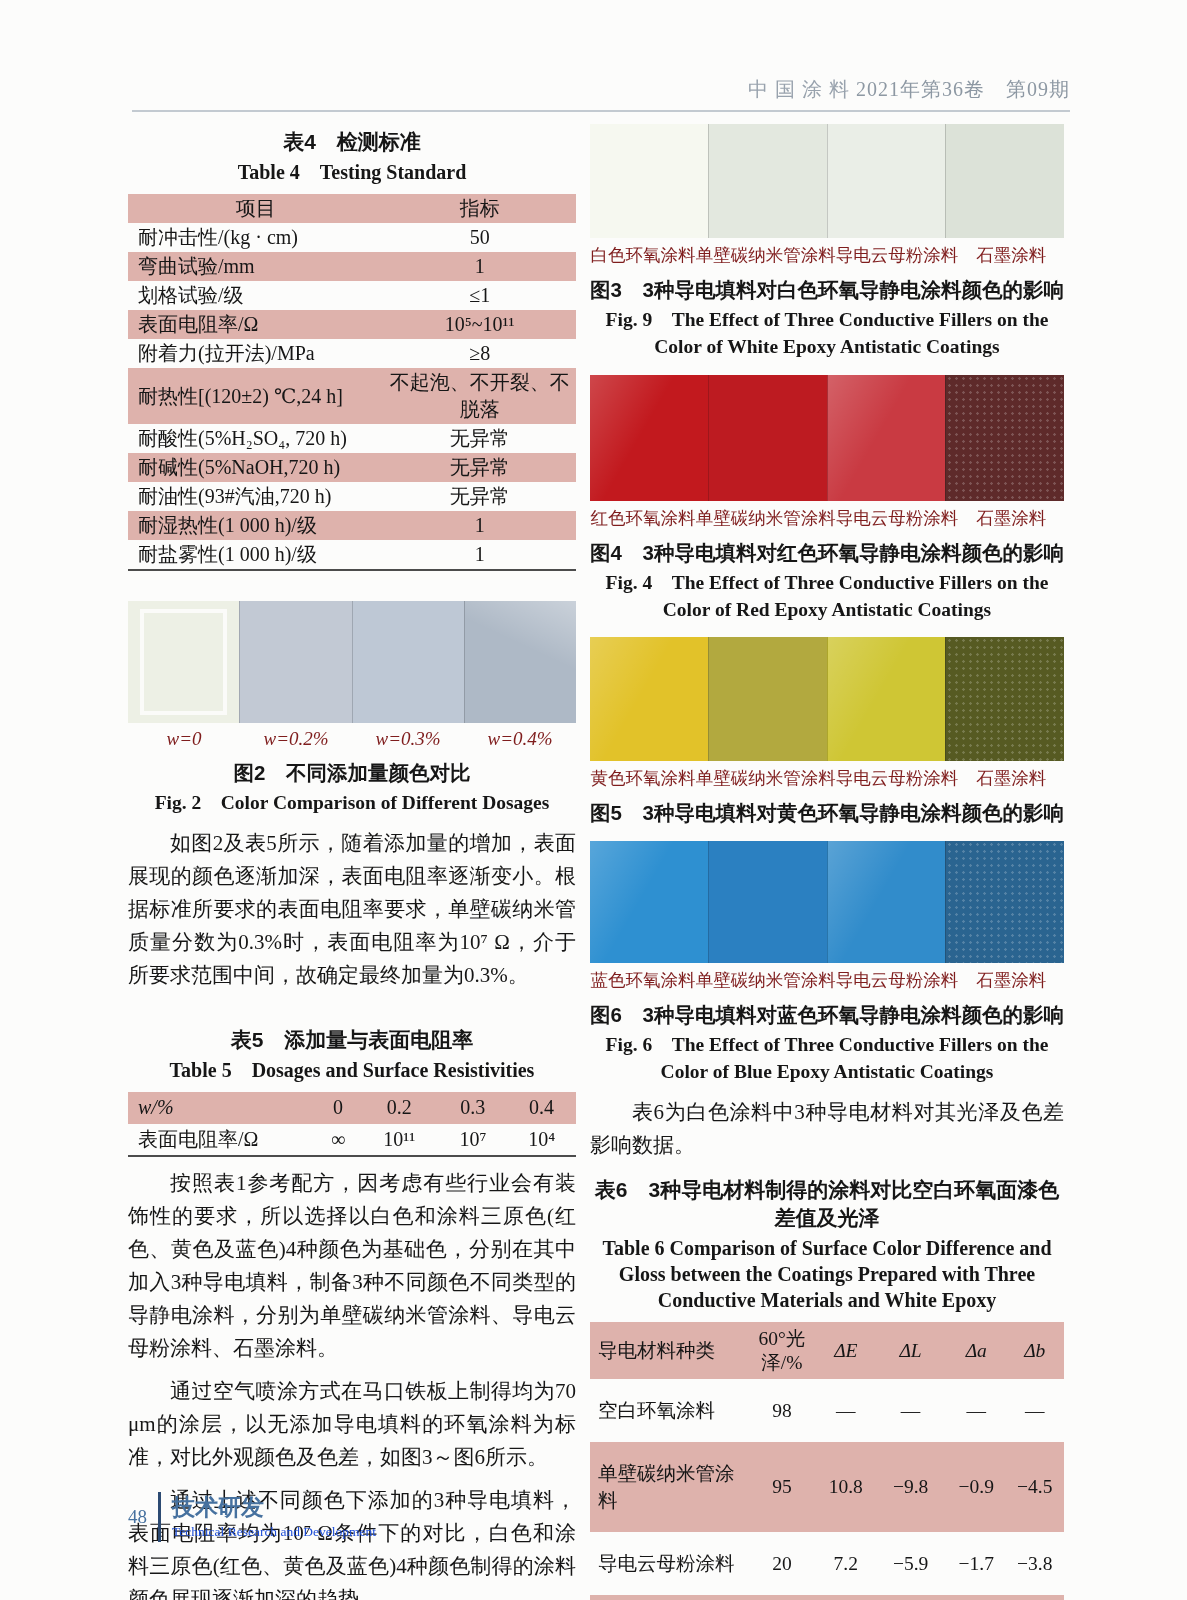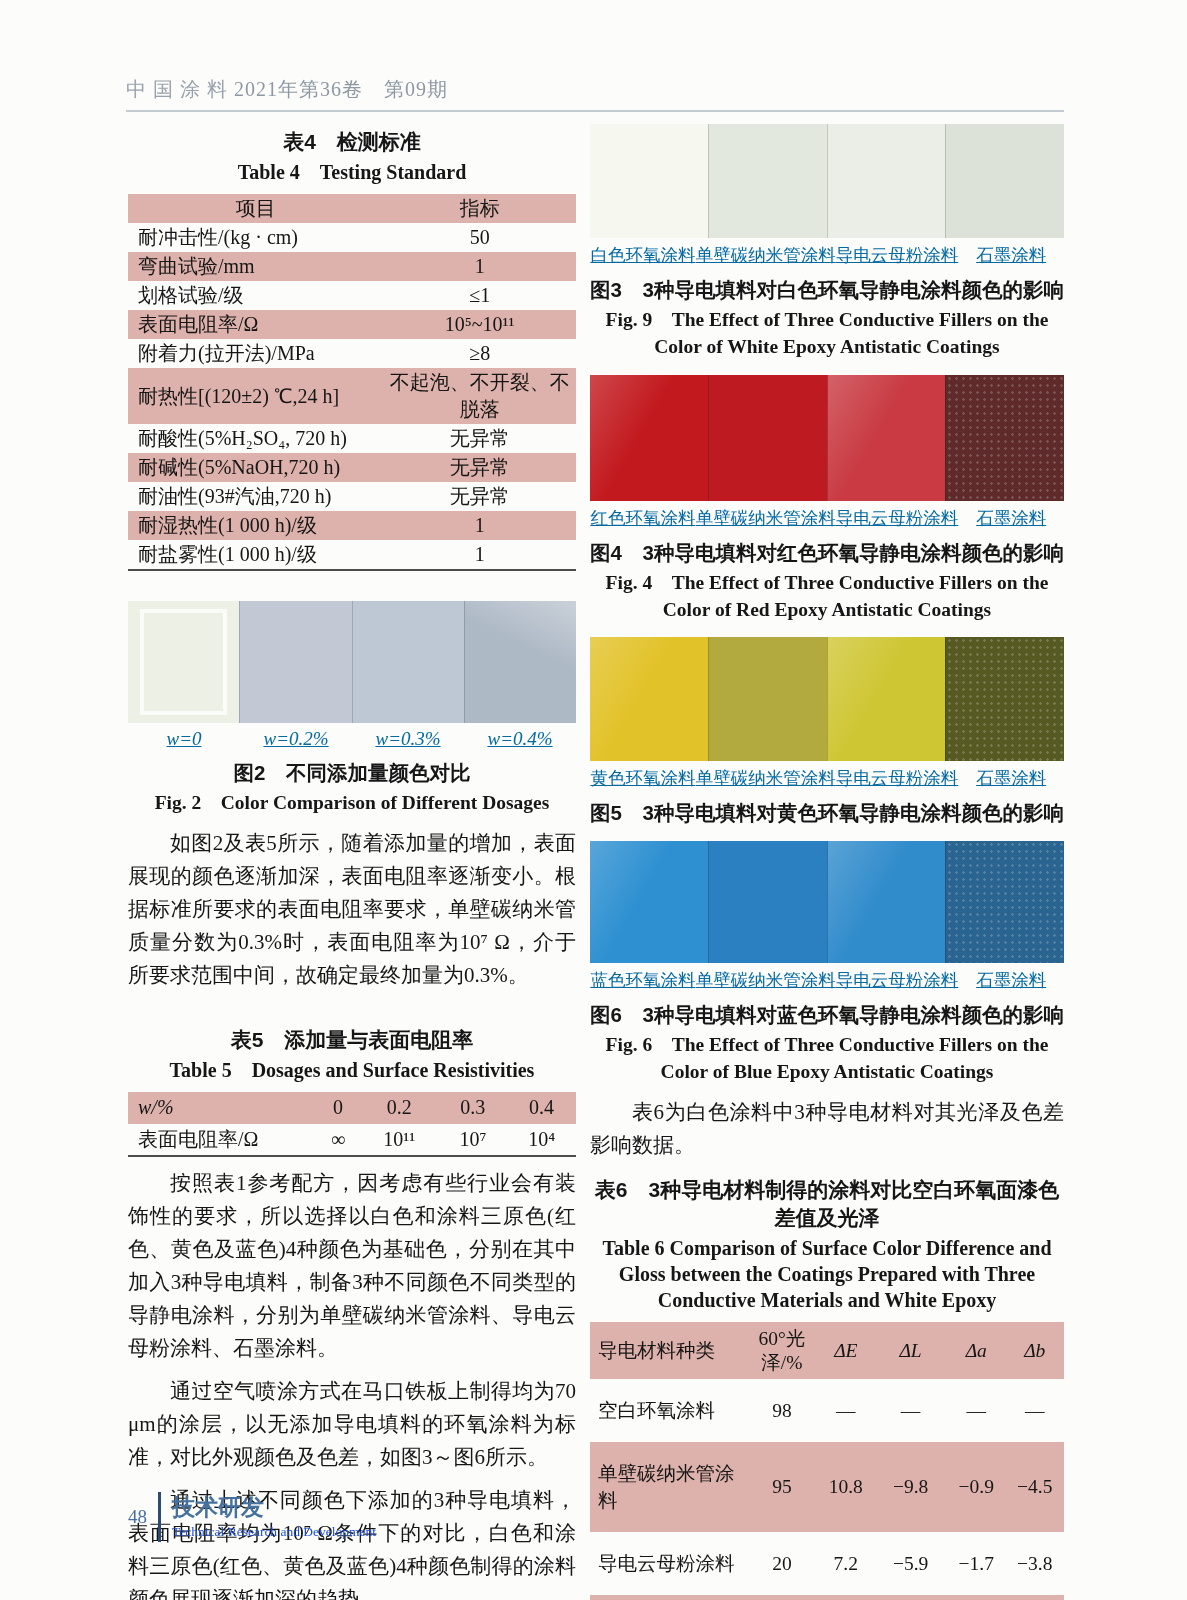--- a/index.html
+++ b/index.html
@@ -1,38 +1,38 @@
 <!DOCTYPE html>
 <html><head>
 <meta charset="utf-8">
 <style>
   * { margin:0; padding:0; box-sizing:border-box; }
   html,body { background:#e9e9e9; }
   .page { position:relative; width:1187px; height:1600px; background:#fcfcfb;
           font-family:"Liberation Serif","DejaVu Serif",serif; color:#161616; overflow:hidden; margin:0 auto; }
 
   
-  .pagehead { position:absolute; top:76px; left:126px; width:938px; display:flex;
-              justify-content:flex-start; align-items:flex-end; padding-bottom:7px;
+  .pagehead { position:absolute; top:76px; left:132px; width:938px; display:flex;
+              justify-content:flex-end; align-items:flex-end; padding-bottom:7px;
               border-bottom:2px solid #c3cad1; font-size:20px; color:#98a2ad; }
   .pagehead .journal { letter-spacing:7px; }
   .pagehead .issue { color:#8d98a3; letter-spacing:1px; }
 
   
   .col { position:absolute; top:128px; }
   .col.left  { left:128px; width:448px; }
   .col.right { left:590px; width:474px; top:118px; }
 
   
   .tbl-title { text-align:center; font-weight:bold; }
   .tbl-title .zh { font-family:"Liberation Sans","DejaVu Sans",sans-serif; font-size:21px; line-height:1.35; }
   .tbl-title .en { font-size:20px; line-height:1.3; margin-top:3px; }
 
   table { width:100%; border-collapse:collapse; font-size:20px; margin-top:9px; }
-  tr.pink { background:#deb2ac;font-family:Liberation Serif, serif; }
+  tr.pink { background:#deb2ac; }
   .t4 { border-bottom:2px solid #4c4c4c; }
   .t4 th, .t4 td { height:28px; padding:1px 6px; font-weight:normal; }
   .t4 th { text-align:center; }
   .t4 td:first-child { text-align:left; padding-left:10px; width:57%; }
   .t4 td:last-child { text-align:center; }
 
   .t5 { border-bottom:2px solid #4c4c4c; }
   .t5 td { height:32px; text-align:center; padding:1px 4px; }
   .t5 td:first-child { text-align:left; padding-left:10px; width:42%; }
   .it { font-style:italic; }
@@ -52,21 +52,21 @@
   .sheen::before { content:""; position:absolute; inset:0;
       background:linear-gradient(120deg, rgba(255,255,255,.20), rgba(255,255,255,0) 45%); }
   .sheen2::before { content:""; position:absolute; inset:0;
       background:linear-gradient(205deg, rgba(255,255,255,.35), rgba(255,255,255,0) 40%); }
   .panel::before { content:""; position:absolute; inset:8px 12px;
       border:4px solid rgba(255,255,255,.75); }
   .speckle::after { content:""; position:absolute; inset:0;
       background-image:radial-gradient(rgba(255,255,255,.20) 1px, transparent 1.5px);
       background-size:7px 7px; }
 
-  .labels { display:flex; margin-top:5px; color:#0369a1; font-size:17.5px;text-decoration:underline; }
+  .labels { display:flex; margin-top:5px; color:#7f1d1d; font-size:17.5px; }
   .labels span { flex:1; text-align:center; white-space:nowrap; }
   .fig2 .labels { font-style:italic; font-size:19px; }
   .cap-zh { text-align:center; font-family:"Liberation Sans","DejaVu Sans",sans-serif;
             font-weight:bold; font-size:20.5px; margin-top:9px; }
   .cap-en { text-align:center; font-weight:bold; font-size:19.5px; line-height:1.4; margin-top:2px; }
 
   
   p.body { font-size:21px; line-height:33px; text-align:justify; text-indent:2em; margin-top:10px; }
   .sec-head { margin-top:24px; font-size:21px; }
   .sec-head .num { color:#b23b30; font-family:"Liberation Sans","DejaVu Sans",sans-serif;

